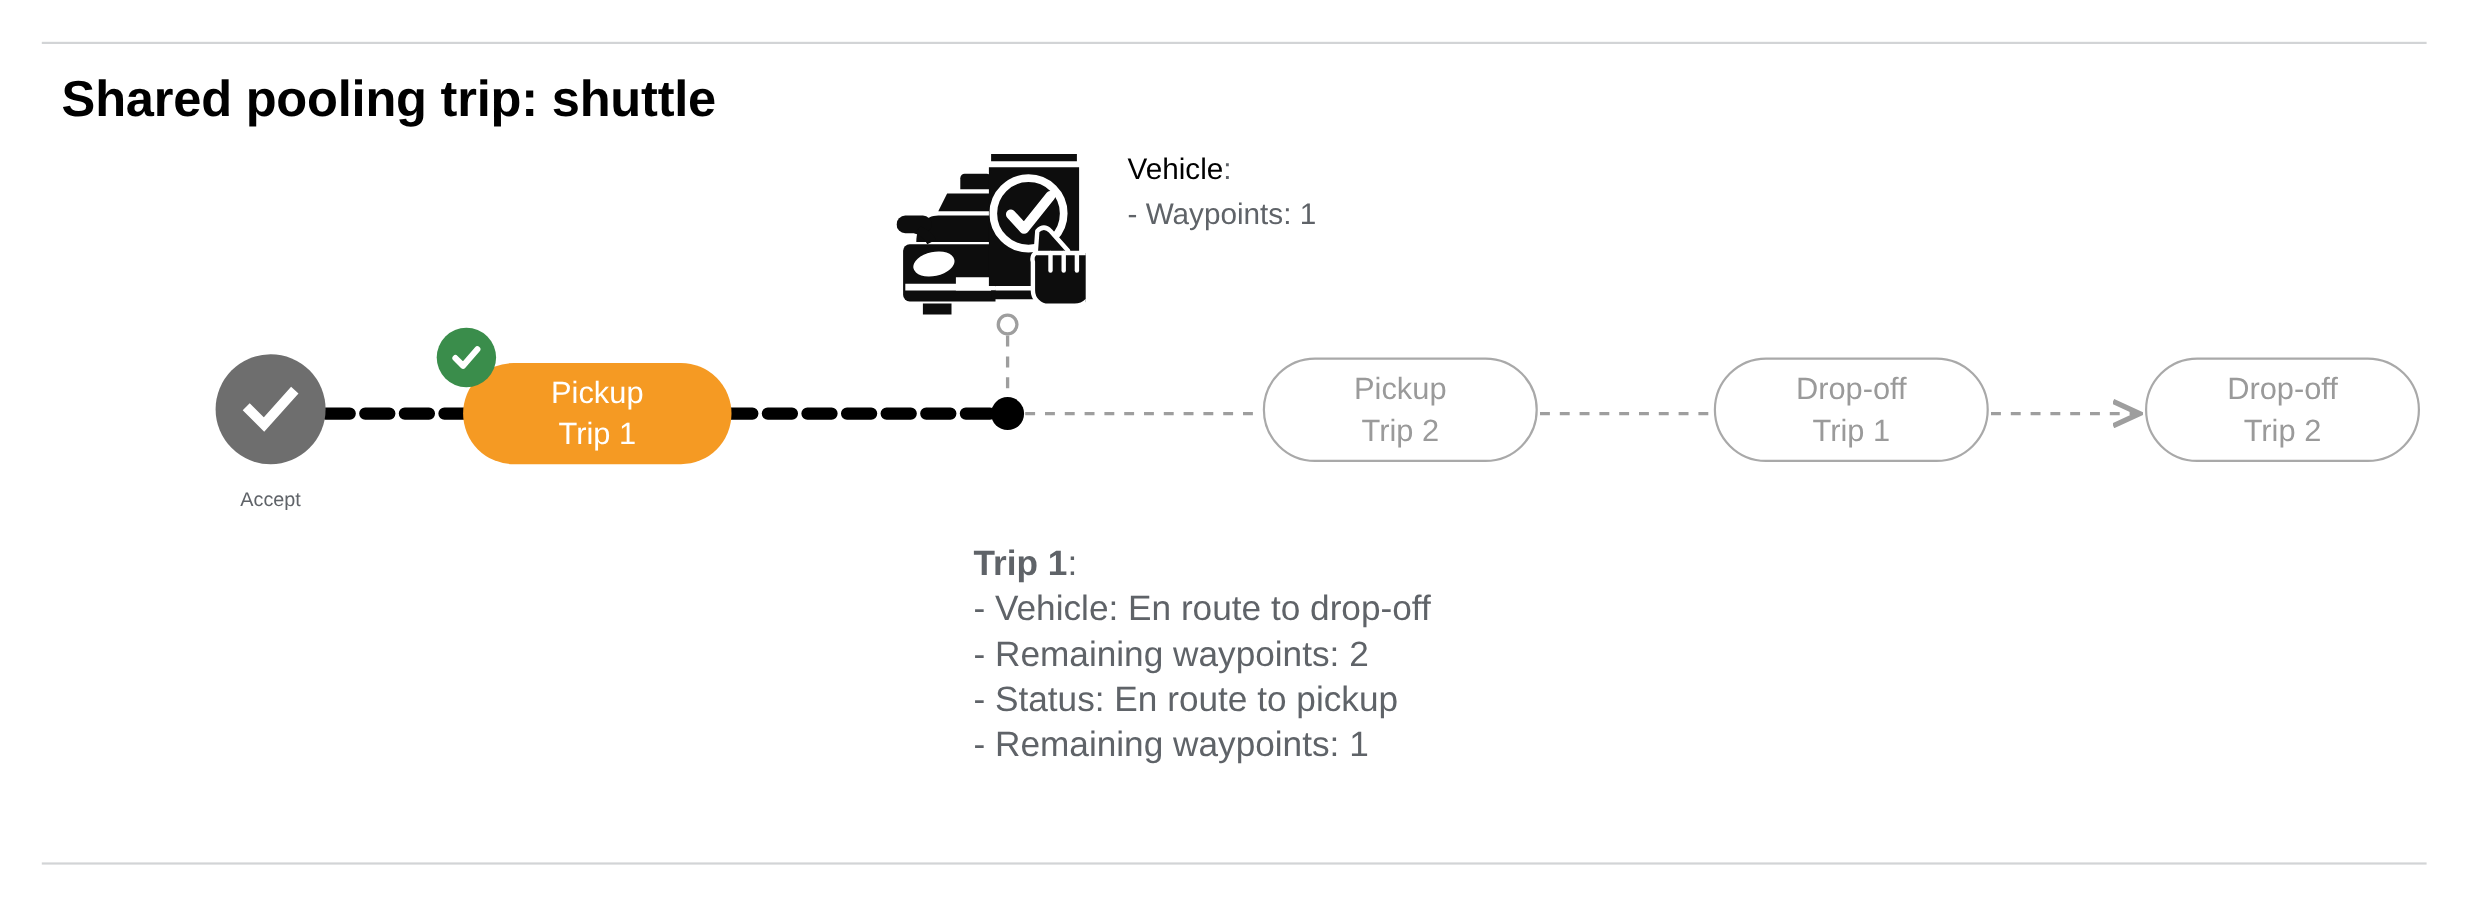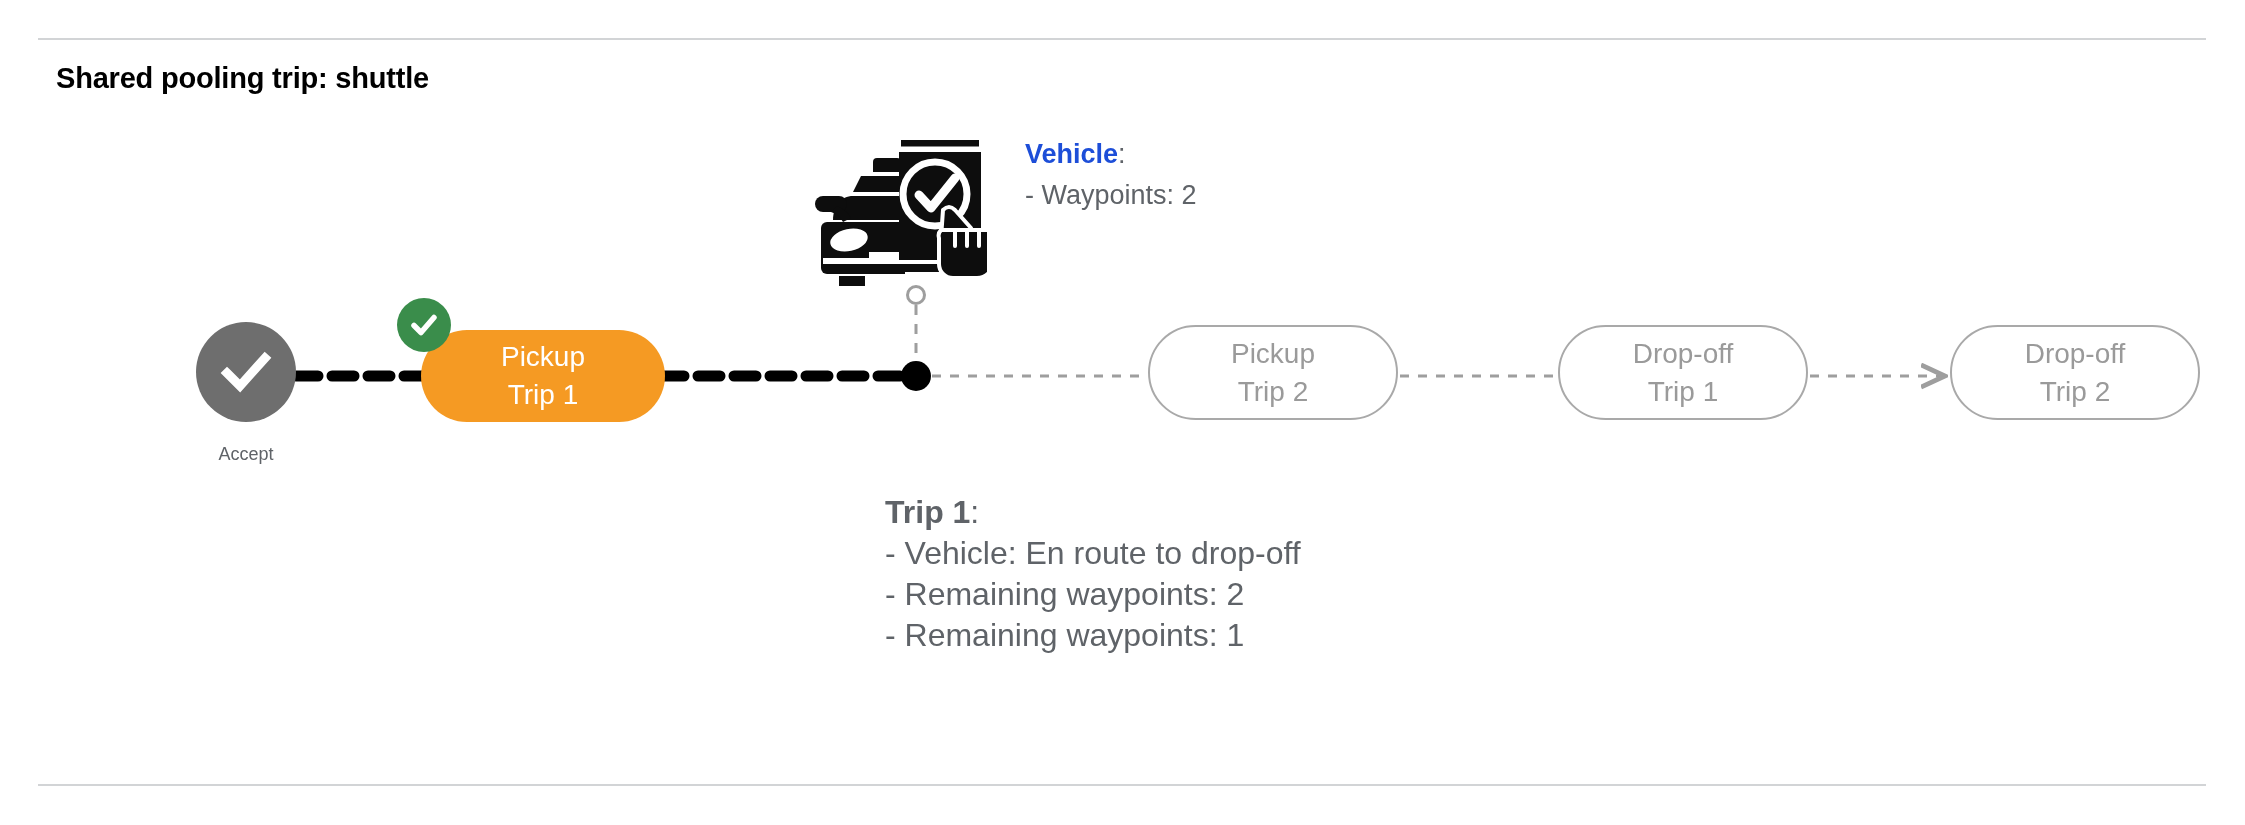--- a/index.html
+++ b/index.html
@@ -34,21 +34,21 @@
     background: #d2d4d6;
   }
   .divider.top    { top: 38px; }
   .divider.bottom { top: 784px; }
 
   
   .page-title {
     position: absolute;
     left: 56px;
     top: 62px;
-    font-size: 29px;
+    font-size: 46px;
     font-weight: 700;
     color: #000000;
     letter-spacing: -0.2px;
     white-space: nowrap;
   }
 
   
   .flow-svg {
     position: absolute;
     left: 0;
@@ -154,21 +154,21 @@
   
   .vehicle-info {
     position: absolute;
     left: 1025px;
     top: 134px;
     font-size: 27px;
     line-height: 41px;
     color: #5f6368;
     white-space: nowrap;
   }
-  .info-strong { font-weight: 700; color: #1d4ed8; }
+  .info-strong { font-weight: 400; color: #000000; }
 
   
   .trip-details {
     position: absolute;
     left: 885px;
     top: 492px;
     font-size: 32px;
     line-height: 41px;
     color: #5f6368;
     white-space: nowrap;
@@ -286,25 +286,26 @@
       <path d="M140 112 v16" stroke-linecap="round"></path>
       <path d="M152 112 v16" stroke-linecap="round"></path>
       <path d="M164 114 v14" stroke-linecap="round"></path>
     </g>
   </svg>
 
   <div class="vehicle-info">
     <div>
       <span class="info-strong">Vehicle</span><span>:</span>
     </div>
-    <div>- Waypoints: 2</div>
+    <div>- Waypoints: 1</div>
   </div>
 
   <div class="trip-details">
     <div>
       <span class="trip-heading">Trip 1</span><span>:</span>
     </div>
     <div class="trip-line">- Vehicle:  En route to drop-off</div>
     <div class="trip-line">- Remaining waypoints: 2</div>
+    <div class="trip-line">- Status:  En route to pickup</div>
     <div class="trip-line">- Remaining waypoints: 1</div>
   </div>
 
 </div>
 
 </body></html>

